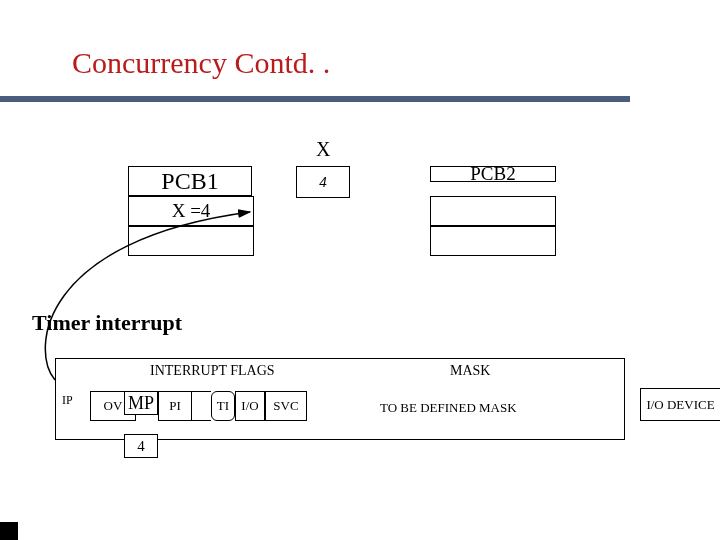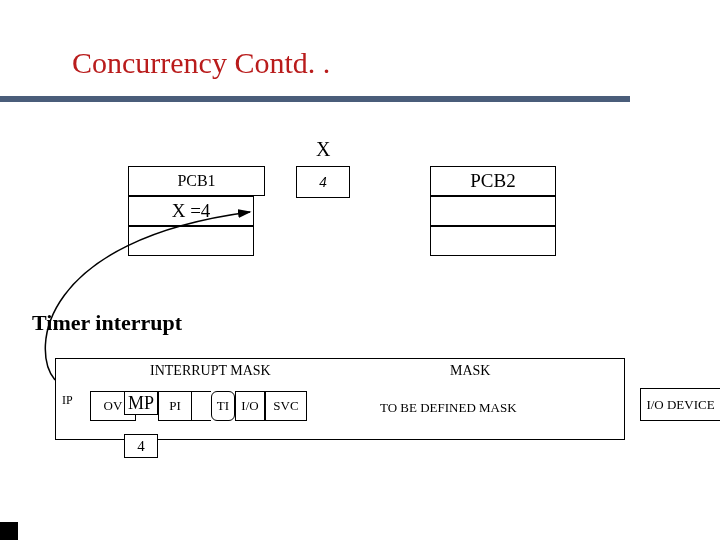--- a/index.html
+++ b/index.html
@@ -42,25 +42,25 @@
   }
   .box {
     position: absolute;
     border: 1.5px solid #000;
     background: #fff;
     text-align: center;
     display: flex;
     align-items: center;
     justify-content: center;
   }
-  .pcb1 { left: 128px; top: 166px; width: 137px; height: 30px; font-size: 16px; }
+  .pcb1 { left: 128px; top: 166px; width: 124px; height: 30px; font-size: 24px; }
   .pcb1b { left: 128px; top: 196px; width: 126px; height: 30px; font-size: 19px; }
   .pcb1c { left: 128px; top: 226px; width: 126px; height: 30px; }
   .xbox { left: 296px; top: 166px; width: 54px; height: 32px; font-size: 15px; font-style: italic; }
-  .pcb2 { left: 430px; top: 166px; width: 126px; height: 30px; font-size: 19px; }
+  .pcb2 { left: 430px; top: 166px; width: 126px; height: 16px; font-size: 19px; }
   .pcb2b { left: 430px; top: 196px; width: 126px; height: 30px; }
   .pcb2c { left: 430px; top: 226px; width: 126px; height: 30px; }
   .timer-label {
     position: absolute;
     left: 32px;
     top: 310px;
     font-size: 22px;
     font-weight: bold;
   }
   .bigbox {
@@ -145,21 +145,21 @@
 
 <div class="box xbox">4</div>
 
 <div class="box pcb2">PCB2</div>
 <div class="box pcb2b"></div>
 <div class="box pcb2c"></div>
 
 <div class="timer-label">Timer interrupt</div>
 
 <div class="bigbox"></div>
-<div class="intflags-label">INTERRUPT MASK</div>
+<div class="intflags-label">INTERRUPT FLAGS</div>
 <div class="mask-label">MASK</div>
 <div class="ip-label">IP</div>
 
 <div class="box f-ov">OV</div>
 <div class="box f-mp">MP</div>
 <div class="box f-pi">PI</div>
 <div class="gap-line"></div>
 <div class="box f-ti">TI</div>
 <div class="box f-io">I/O</div>
 <div class="box f-svc">SVC</div>

